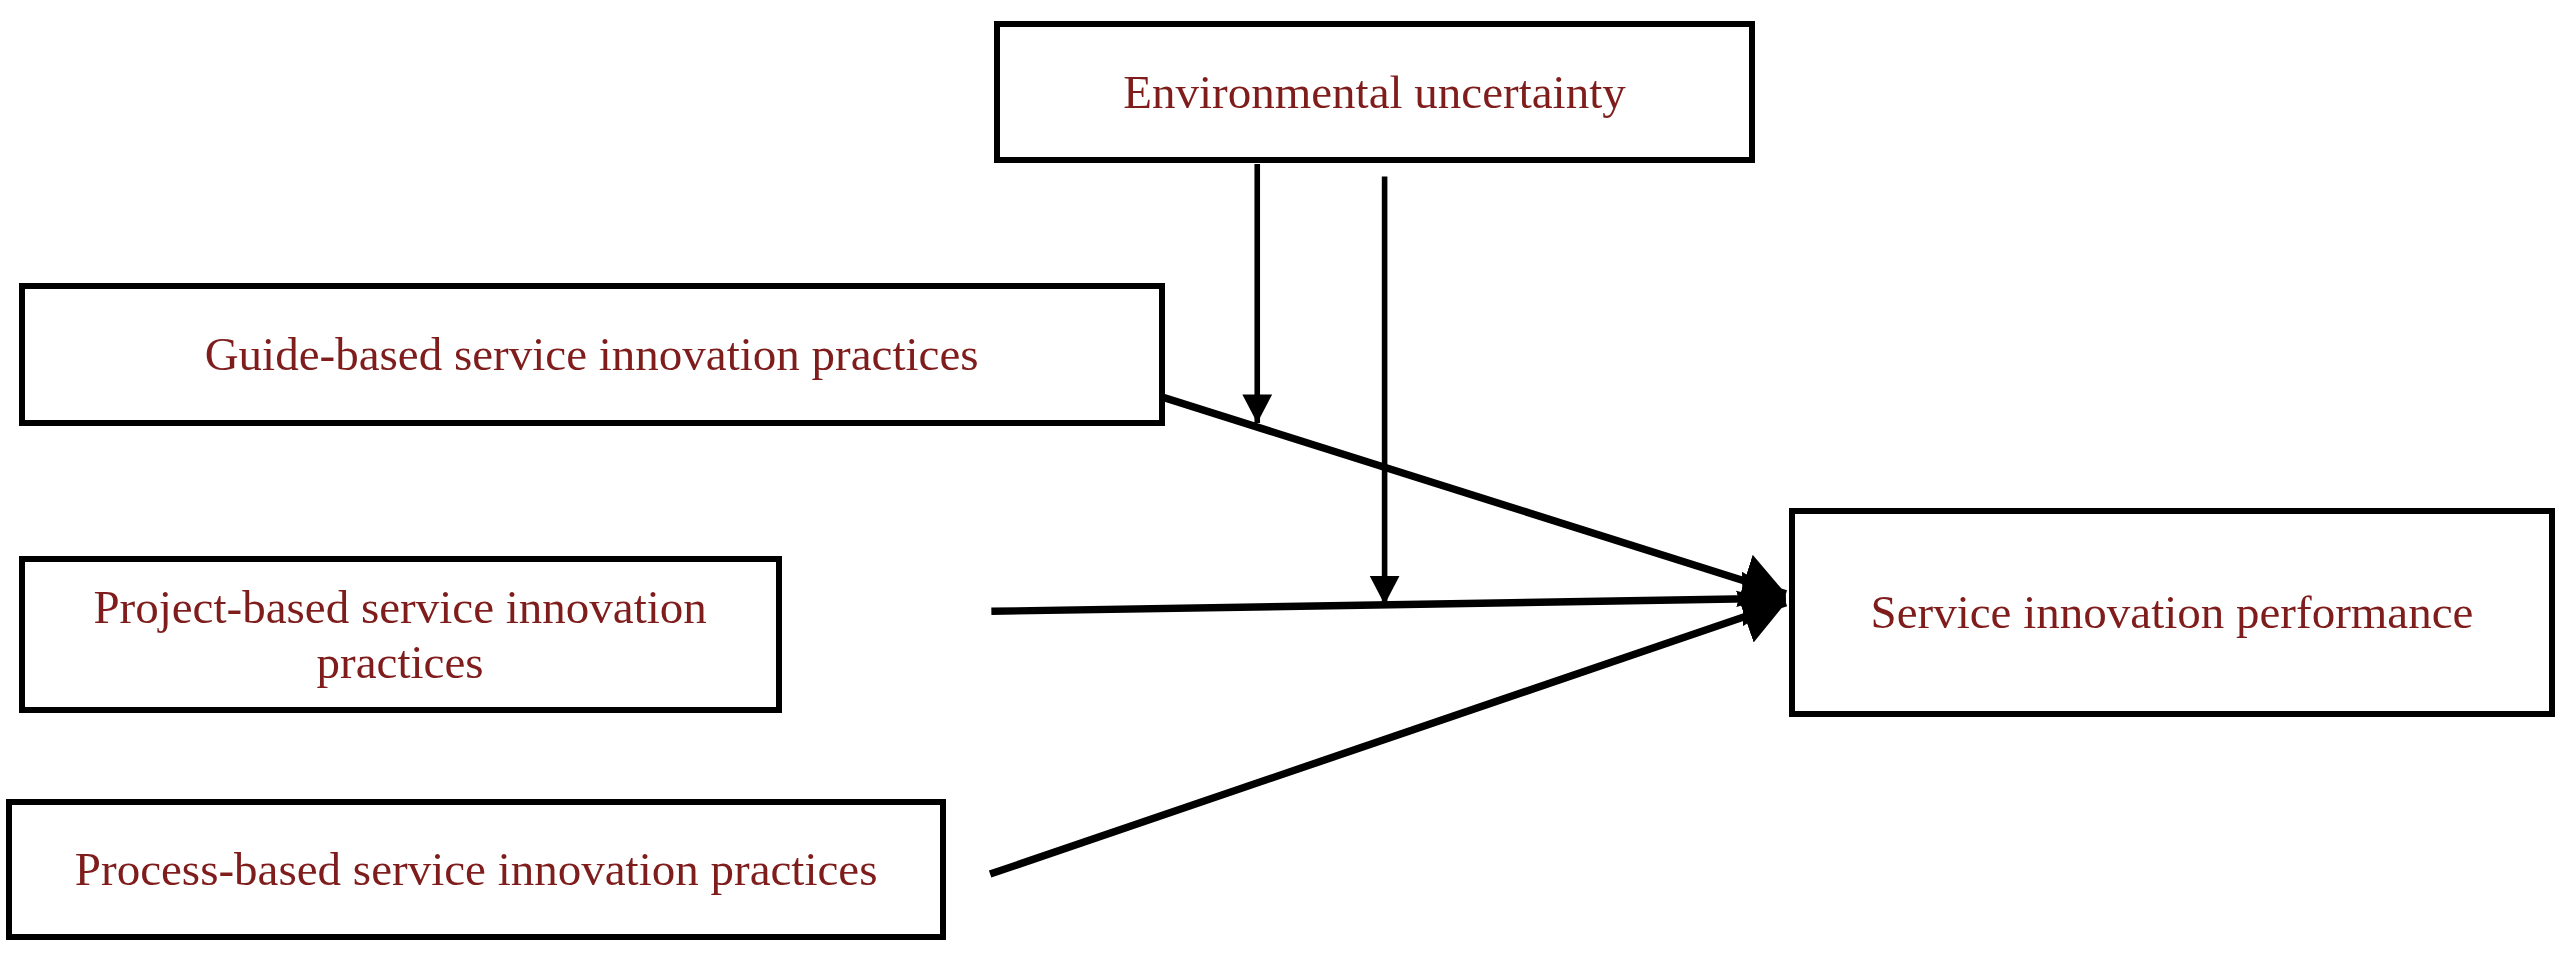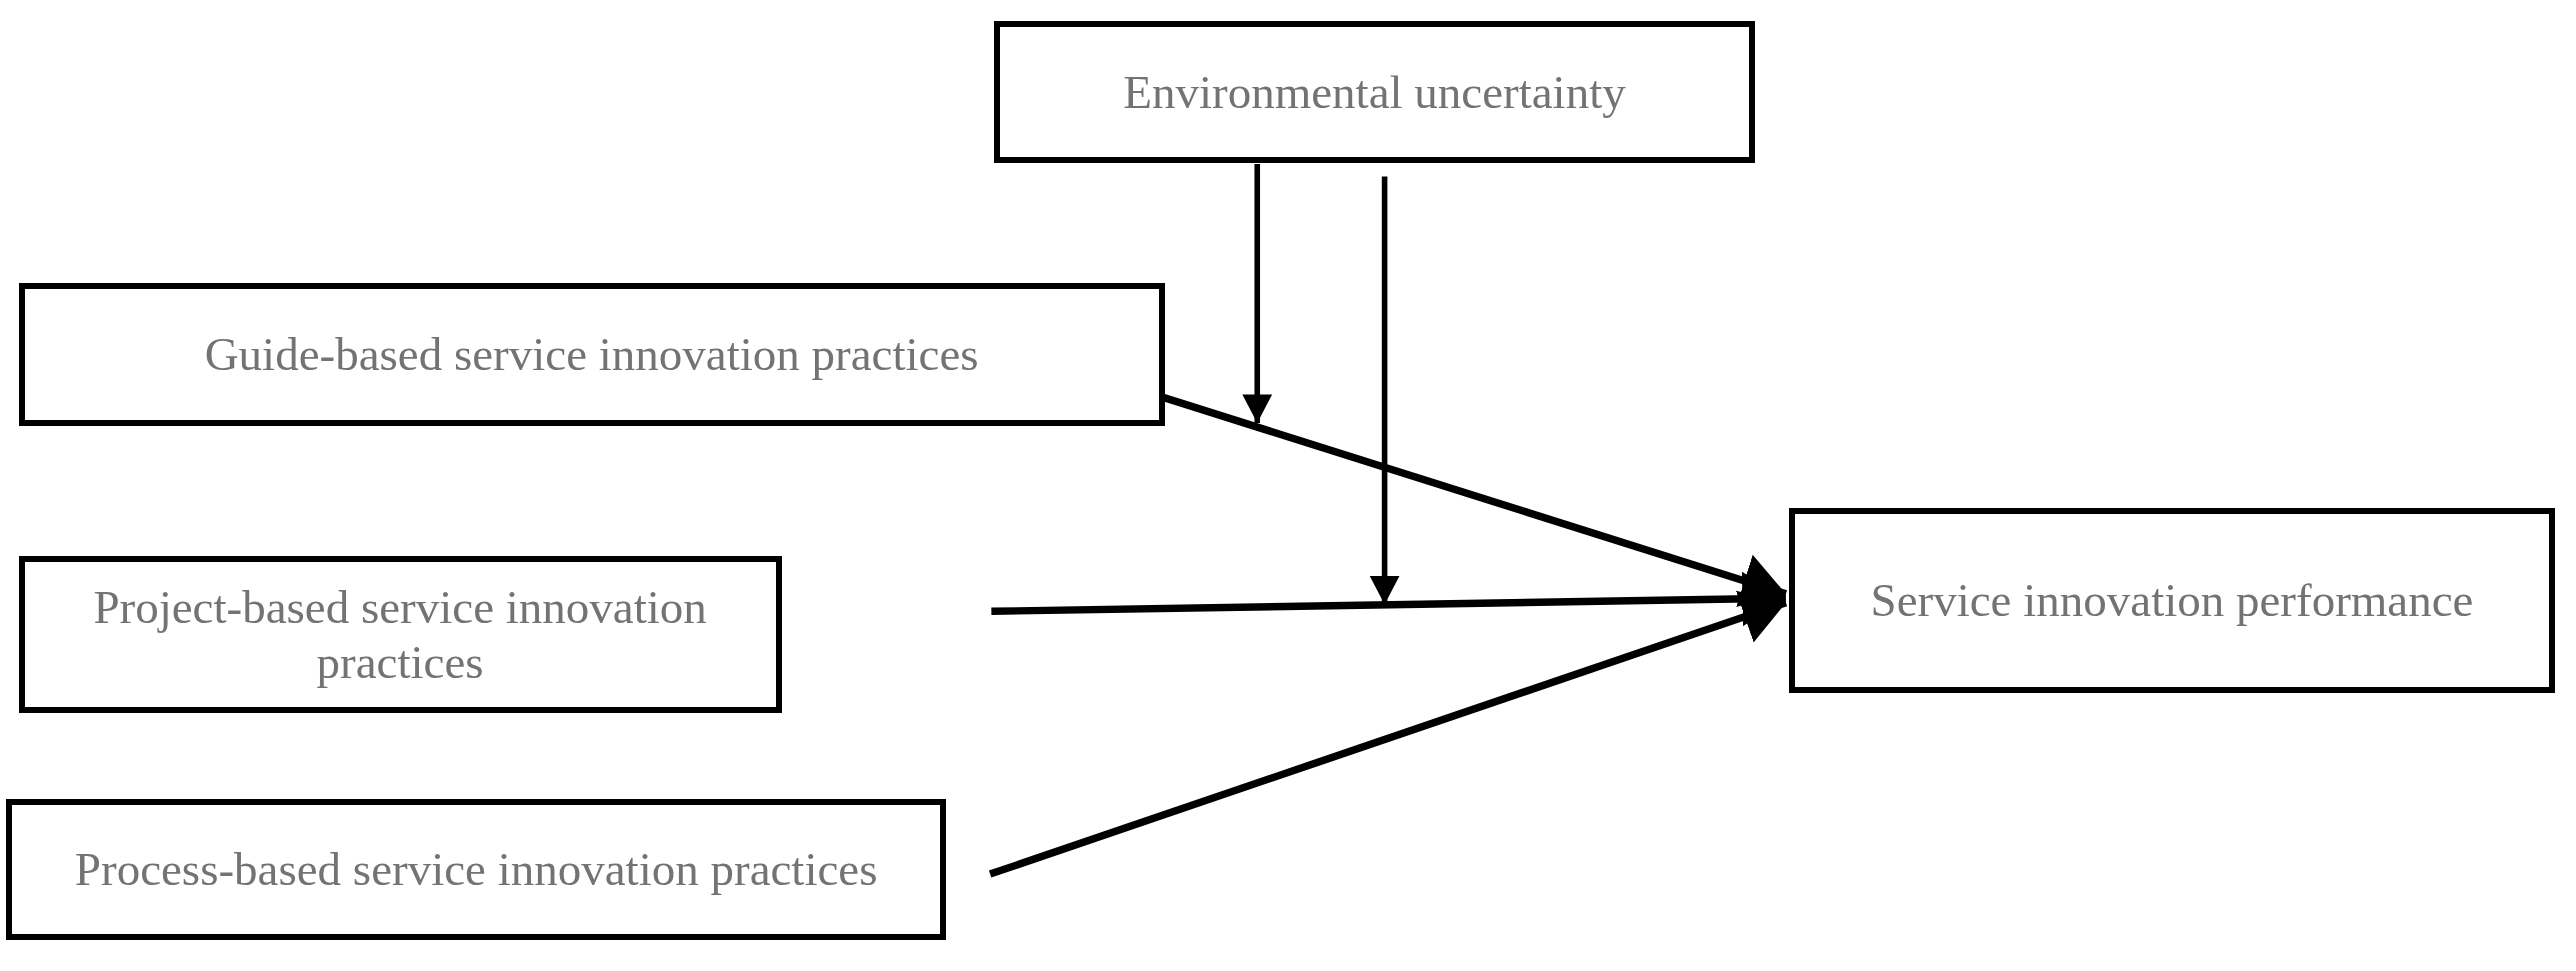--- a/index.html
+++ b/index.html
@@ -25,29 +25,29 @@
   .node {
     position: absolute;
     box-sizing: border-box;
     border: 6.2px solid #000000;
     background: #ffffff;
     display: flex;
     align-items: center;
     justify-content: center;
     text-align: center;
     font-size: 47px;
-    color: #737373;
+    color: #7f1d1d;
     line-height: 1.15;
     padding: 0 12.4px;
   }
   .node-env      { left: 994px; top: 21px;   width: 761px; height: 142px; }
   .node-guide    { left: 18.6px;   top: 283px;  width: 1146px; height: 143px; }
   .node-project  { left: 18.6px;   top: 556px;  width: 763px; height: 157px; }
   .node-process  { left: 6.2px;   top: 799px; width: 940px; height: 141px; }
-  .node-perf     { left: 1789px; top: 508px;  width: 766px; height: 185px; align-items: center; }
+  .node-perf     { left: 1789px; top: 508px;  width: 766px; height: 209px; align-items: center; }
 </style>
 </head>
 <body>
 
 <div class="canvas">
 
   <svg class="arrow-layer" viewBox="0 0 4145 1563" xmlns="http://www.w3.org/2000/svg">
     <defs>
       <marker id="head-large" markerUnits="userSpaceOnUse" markerWidth="72" markerHeight="100" refX="70" refY="50" orient="auto">
         <path d="M0,6 L70,50 L0,94 Z" fill="#000000"></path>

